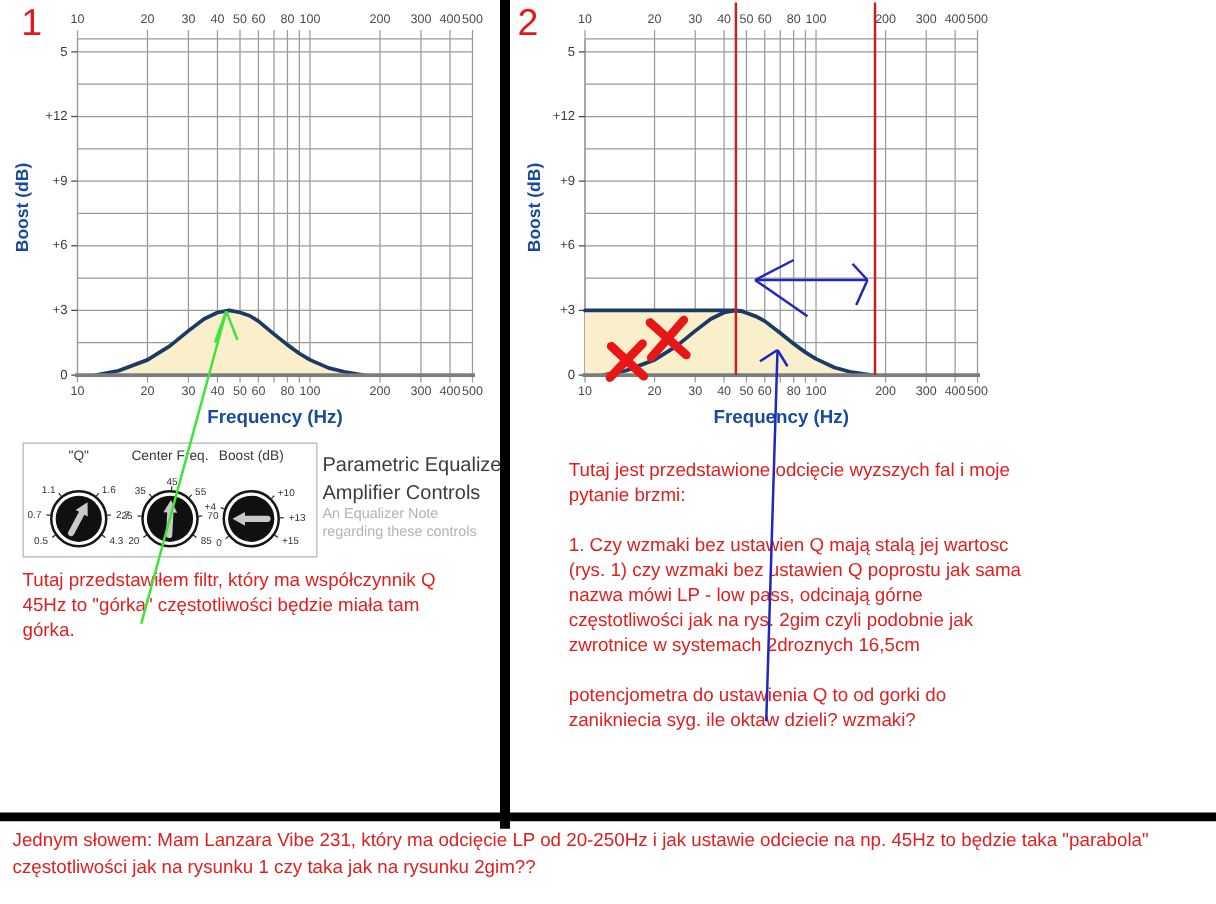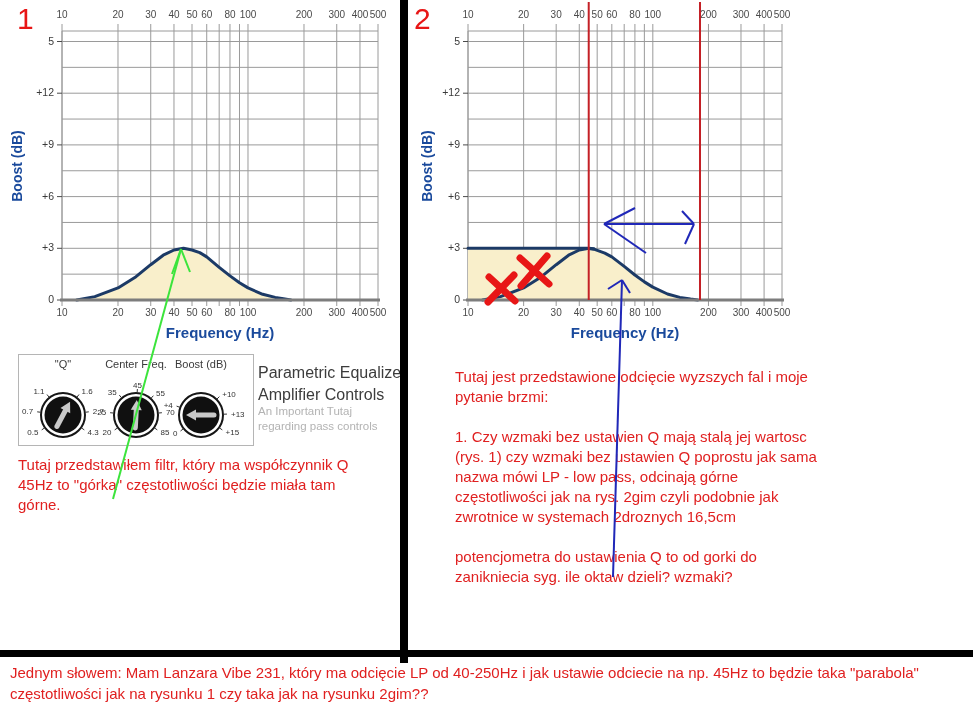--- a/index.html
+++ b/index.html
@@ -276,44 +276,44 @@
         <line x1="195" y1="60" x2="176" y2="60" stroke="#c9c9c9" stroke-width="5" stroke-linecap="round"></line>
         <polygon points="167,60 177,54.5 177,65.5" fill="#c9c9c9"></polygon>
       </g>
     </svg>
 </div>
 <div class="abs paneltitle" style="left:258px;top:362px">
   <div>Parametric Equalizer</div>
   <div>Amplifier Controls</div>
 </div>
 <div class="abs panelsub" style="left:258px;top:404px">
-  <div>An Important Tutaj</div>
-  <div>regarding pass controls</div>
+  <div>An Equalizer Note</div>
+  <div>regarding these controls</div>
 </div>
 
 <div class="abs redtext" style="left: 18px; top: 455px; color: rgb(224, 32, 32);">
     <div>Tutaj przedstawiłem filtr, który ma współczynnik Q</div>
     <div>45Hz to "górka" częstotliwości będzie miała tam</div>
-    <div>górne.</div>
+    <div>górka.</div>
   </div>
 <div class="abs redtext" style="left: 455px; top: 367px; color: rgb(224, 32, 32);">
     <div>Tutaj jest przedstawione odcięcie wyzszych fal i moje</div>
     <div>pytanie brzmi:</div>
     <div>&nbsp;</div>
     <div>1. Czy wzmaki bez ustawien Q mają stalą jej wartosc</div>
     <div>(rys. 1) czy wzmaki bez ustawien Q poprostu jak sama</div>
     <div>nazwa mówi LP - low pass, odcinają górne</div>
     <div>częstotliwości jak na rys. 2gim czyli podobnie jak</div>
     <div>zwrotnice w systemach 2droznych 16,5cm</div>
     <div>&nbsp;</div>
     <div>potencjometra do ustawienia Q to od gorki do</div>
     <div>zanikniecia syg. ile oktaw dzieli? wzmaki?</div>
   </div>
 <div class="abs redtext" style="left: 10px; top: 662px; line-height: 21px; color: rgb(224, 32, 32);">
-    <div>Jednym słowem: Mam Lanzara Vibe 231, który ma odcięcie LP od 40-250Hz i jak ustawie odciecie na np. 45Hz to będzie taka "parabola"</div>
+    <div>Jednym słowem: Mam Lanzara Vibe 231, który ma odcięcie LP od 20-250Hz i jak ustawie odciecie na np. 45Hz to będzie taka "parabola"</div>
     <div>częstotliwości jak na rysunku 1 czy taka jak na rysunku 2gim??</div>
   </div>
 
 <div class="abs divider" style="left:400px;top:0;width:8px;height:663px"></div>
 <div class="abs divider" style="left:0;top:650px;width:973px;height:7px"></div>
 
 <svg class="abs" style="left:0;top:0;pointer-events:none;z-index:5" width="973" height="723">
   <g id="green-arrow" stroke-width="2" fill="none" stroke="#3ce43c">
     <line x1="113" y1="499" x2="181" y2="249"></line>
     <line x1="181" y1="249" x2="172" y2="274"></line>

